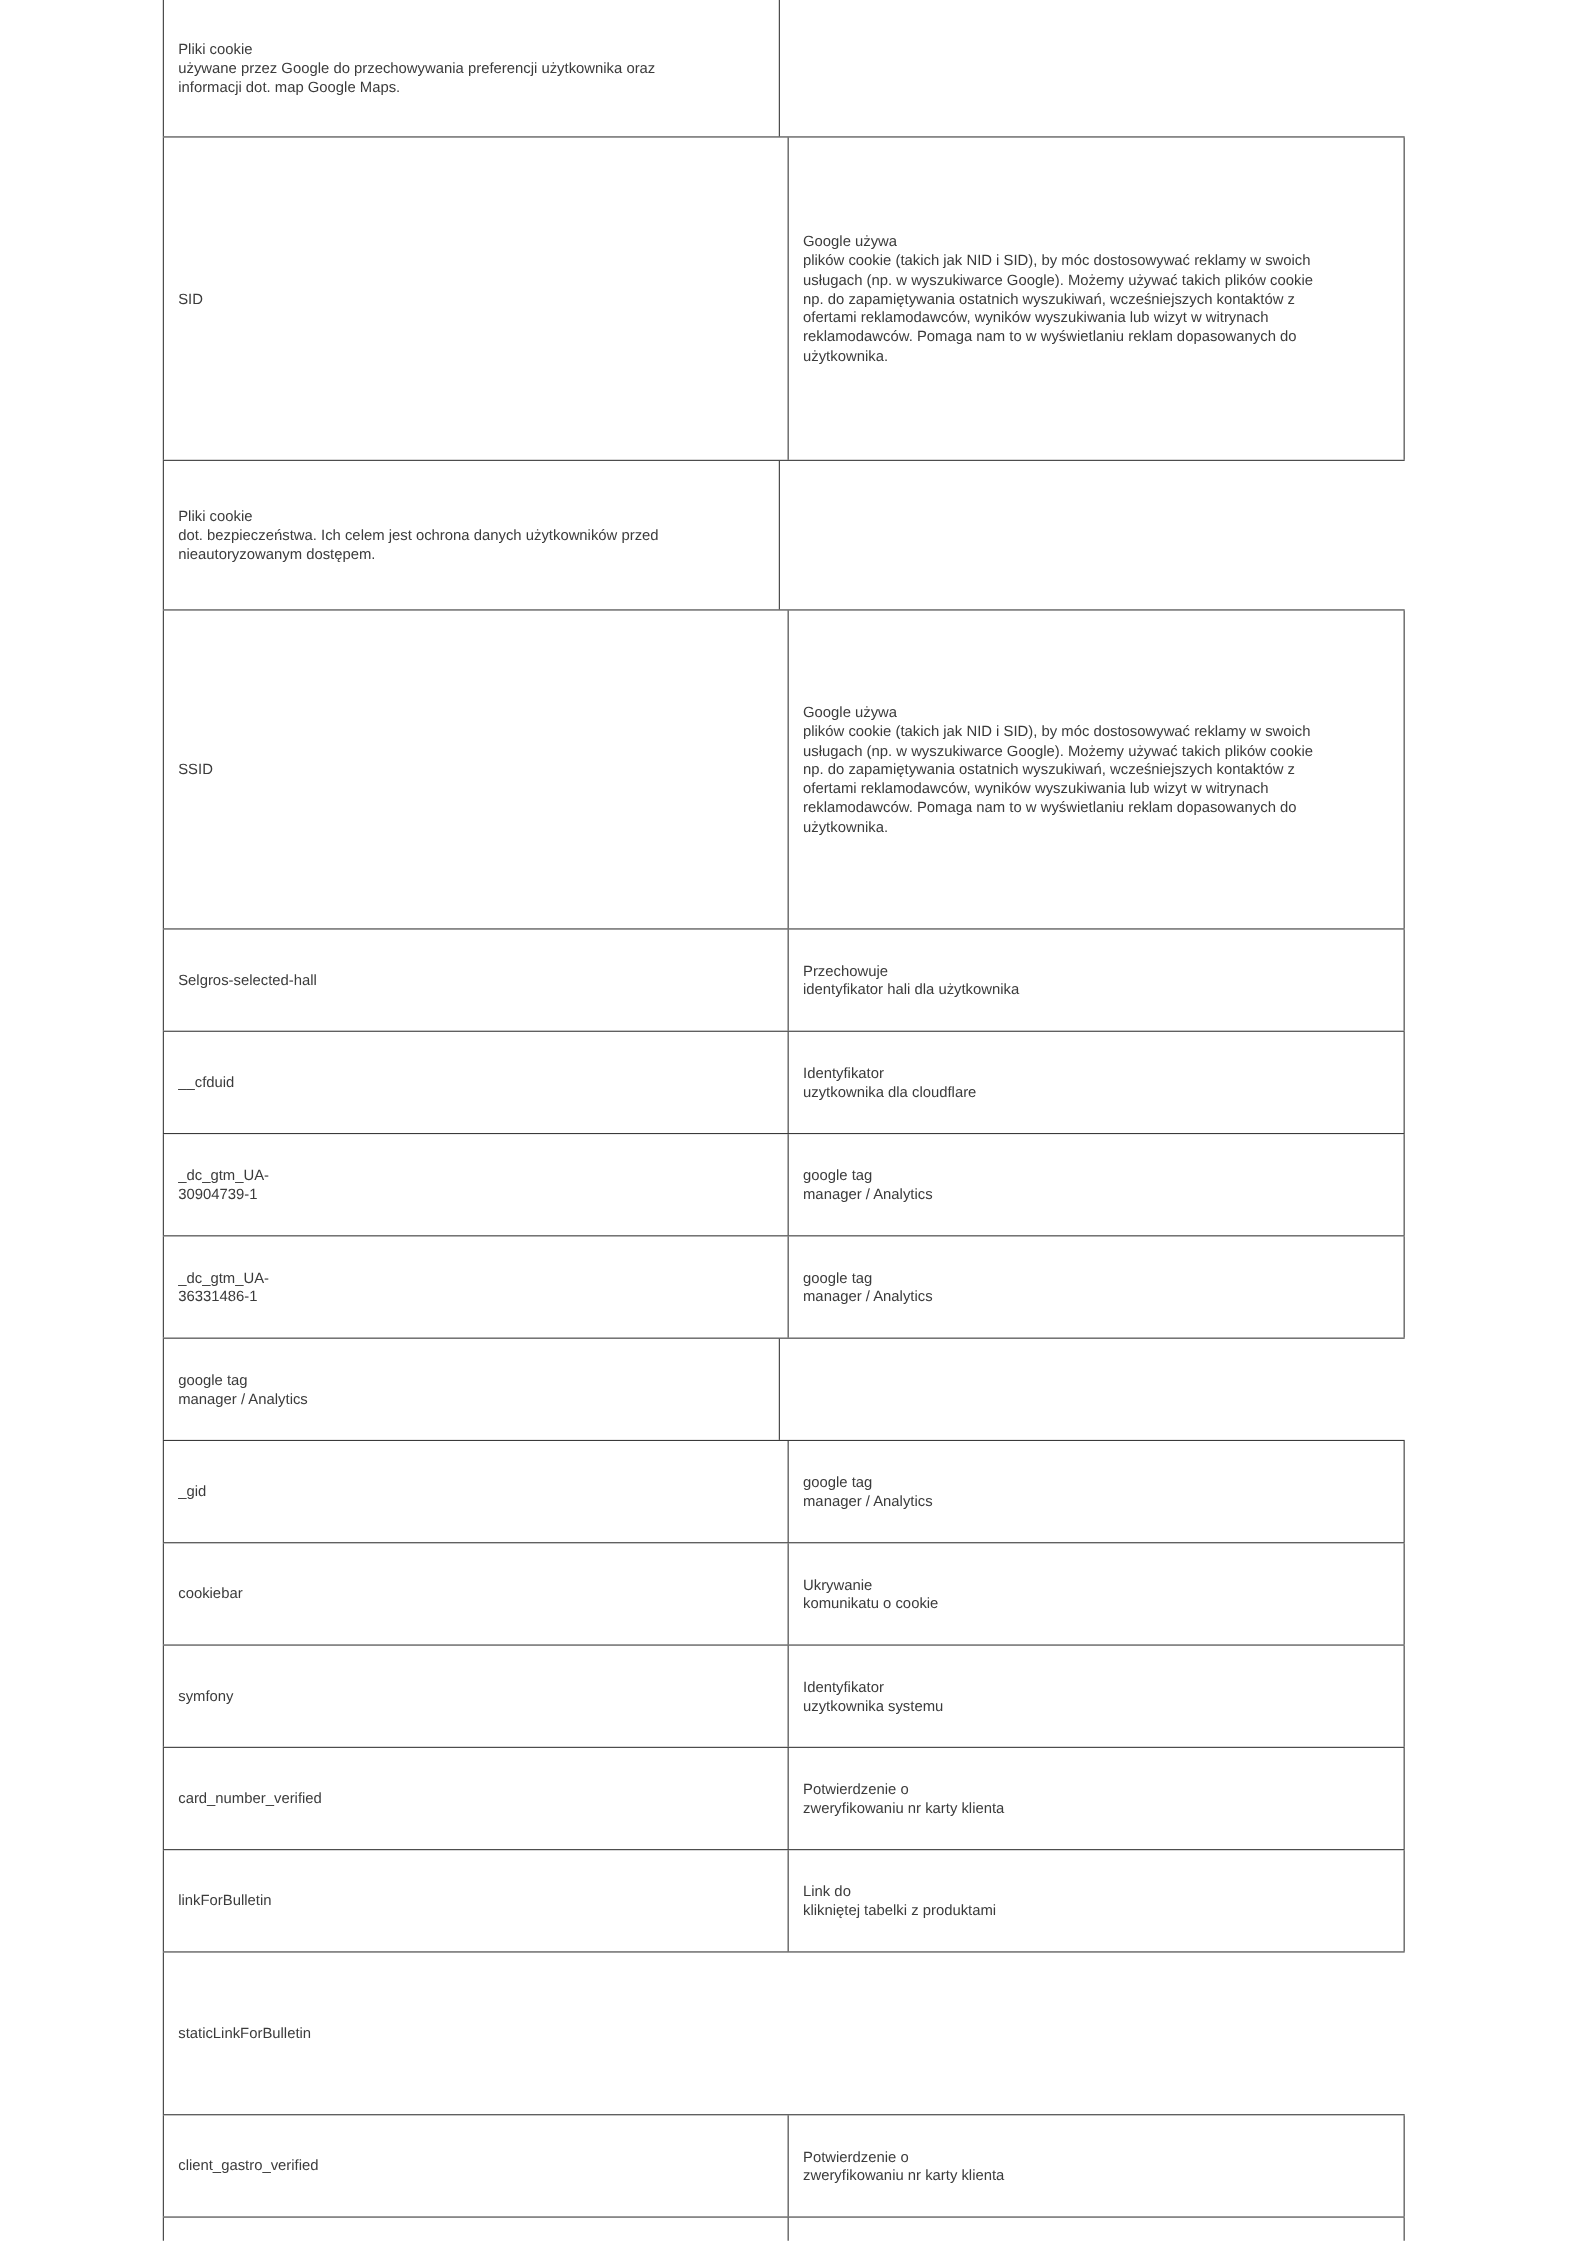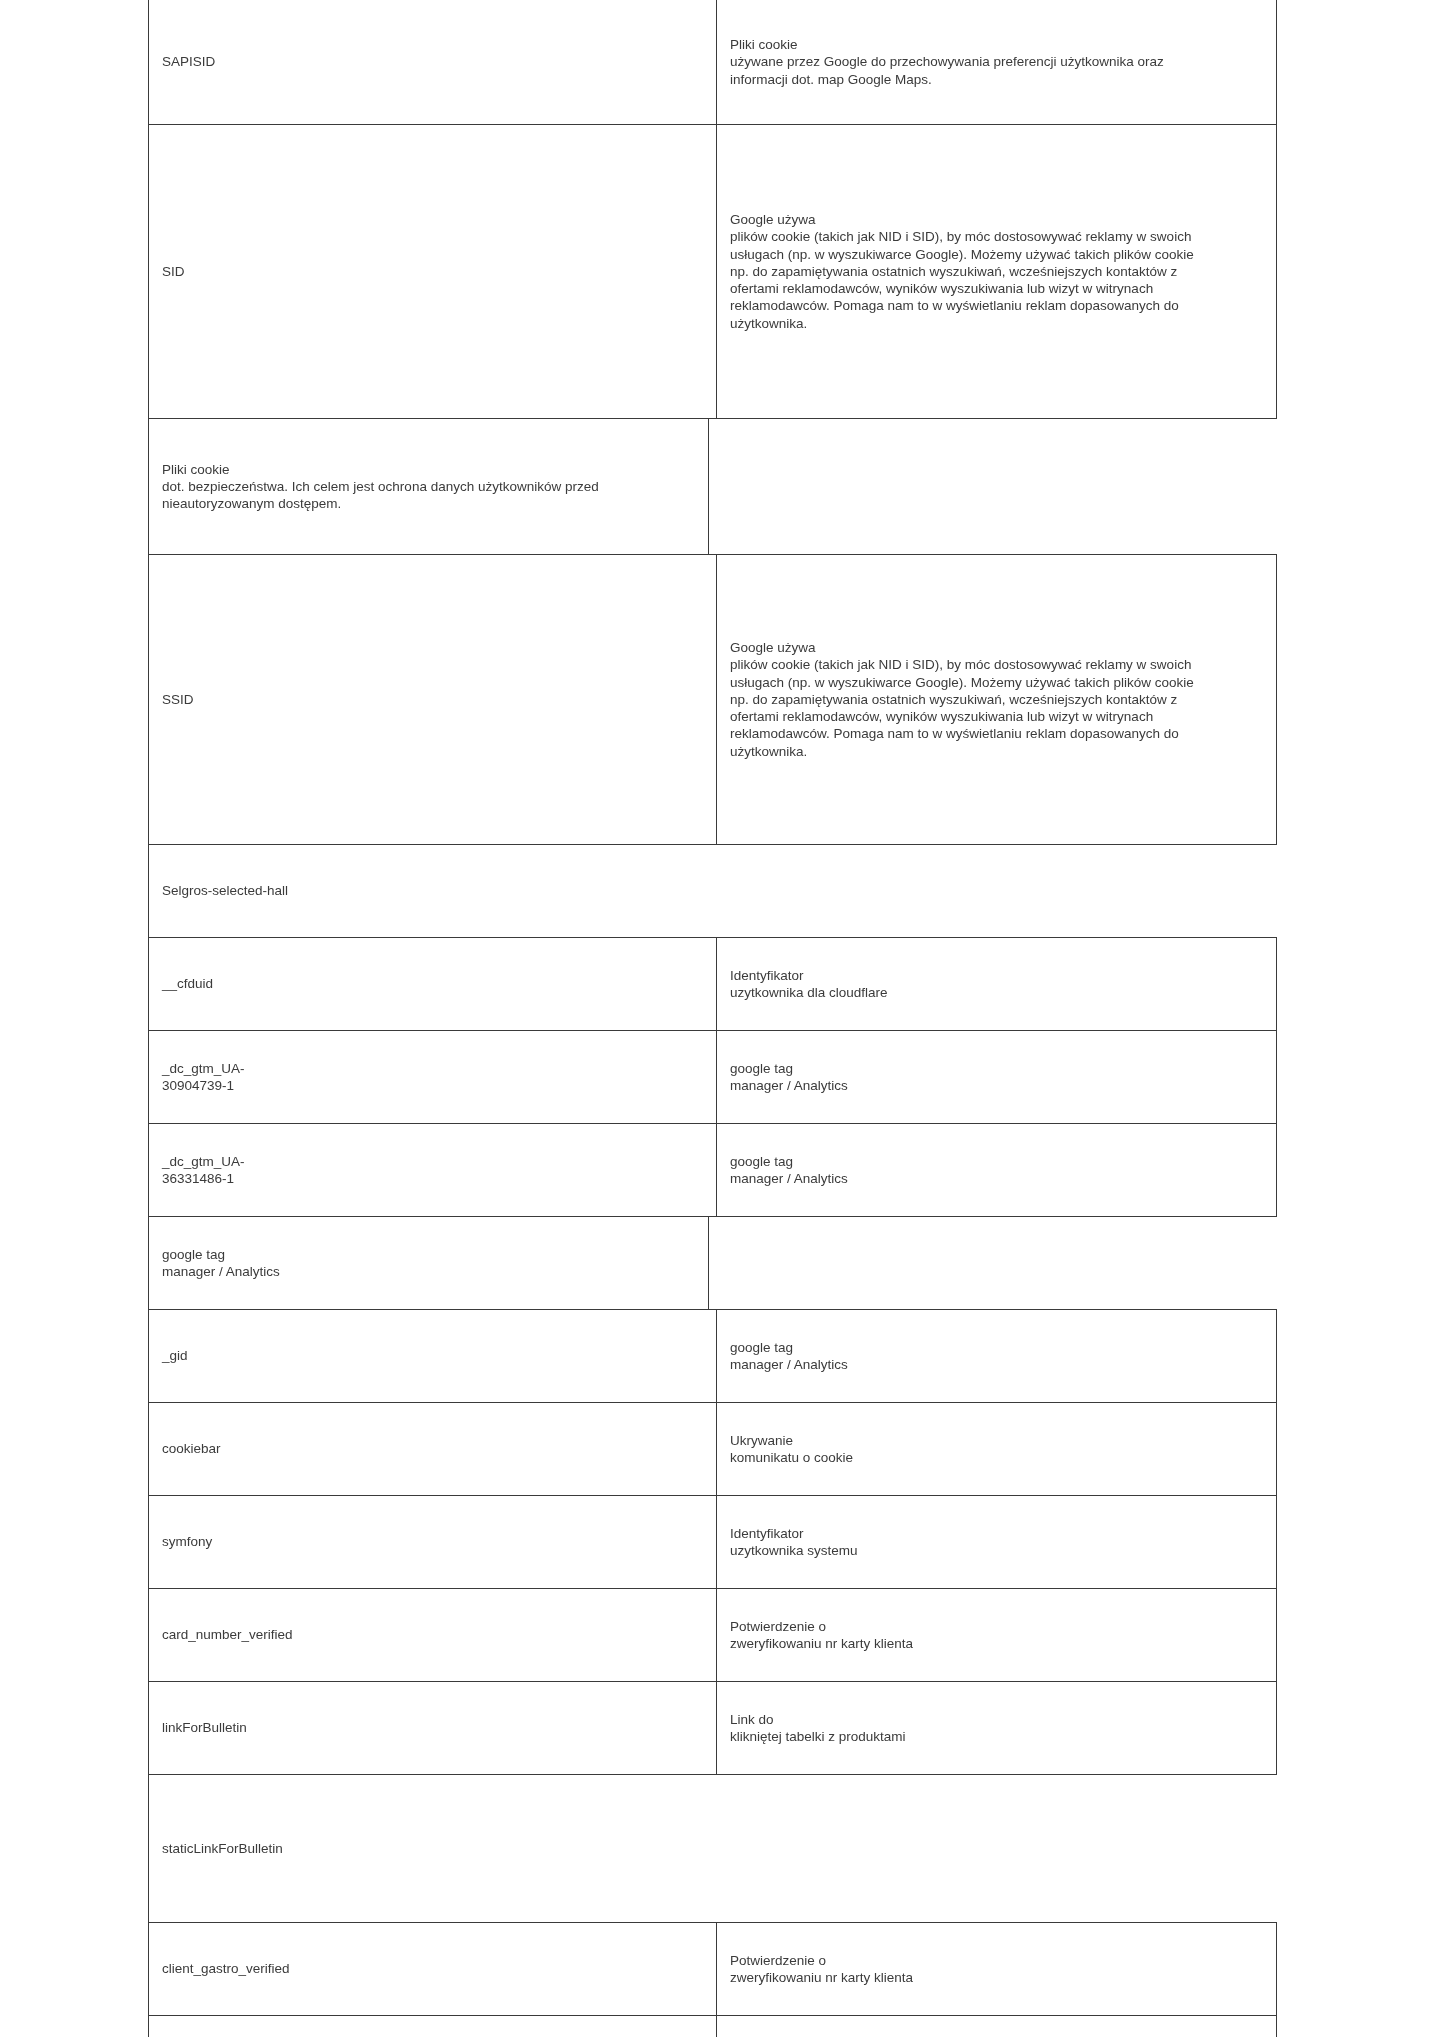--- a/index.html
+++ b/index.html
@@ -41,23 +41,20 @@
     line-height: 17.3px;
     color: #3b3b3b;
   }
 </style>
 </head>
 <body>
 
 <div class="cookie-table">
 
   <div class="row" style="height:125px">
-    <div class="cell name">
-        <span class="cell-text">SAPISID</span>
-      </div>
     <div class="cell desc">
         <span class="cell-text">Pliki cookie
 używane przez Google do przechowywania preferencji użytkownika oraz
 informacji dot. map Google Maps.</span>
       </div>
   </div>
 
   <div class="row" style="height:294px">
     <div class="cell name">
         <span class="cell-text">SID</span>
@@ -93,20 +90,24 @@
 ofertami reklamodawców, wyników wyszukiwania lub wizyt w witrynach
 reklamodawców. Pomaga nam to w wyświetlaniu reklam dopasowanych do
 użytkownika.</span>
       </div>
   </div>
 
   <div class="row" style="height:93px">
     <div class="cell name">
         <span class="cell-text">Selgros-selected-hall</span>
       </div>
+    <div class="cell desc">
+        <span class="cell-text">Przechowuje
+identyfikator hali dla użytkownika</span>
+      </div>
   </div>
 
   <div class="row" style="height:93px">
     <div class="cell name">
         <span class="cell-text">__cfduid</span>
       </div>
     <div class="cell desc">
         <span class="cell-text">Identyfikator
 uzytkownika dla cloudflare</span>
       </div>

